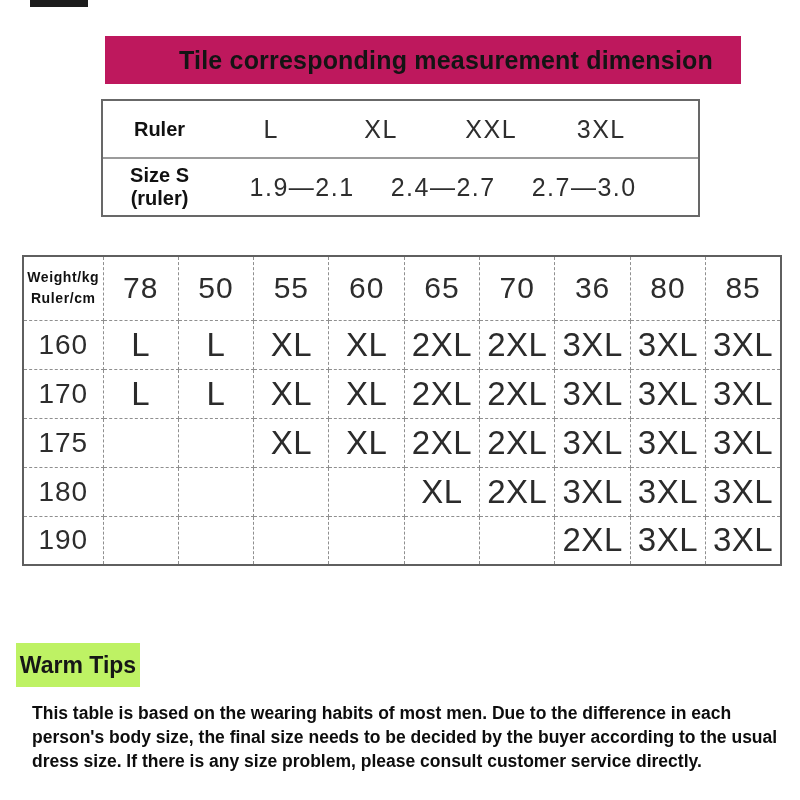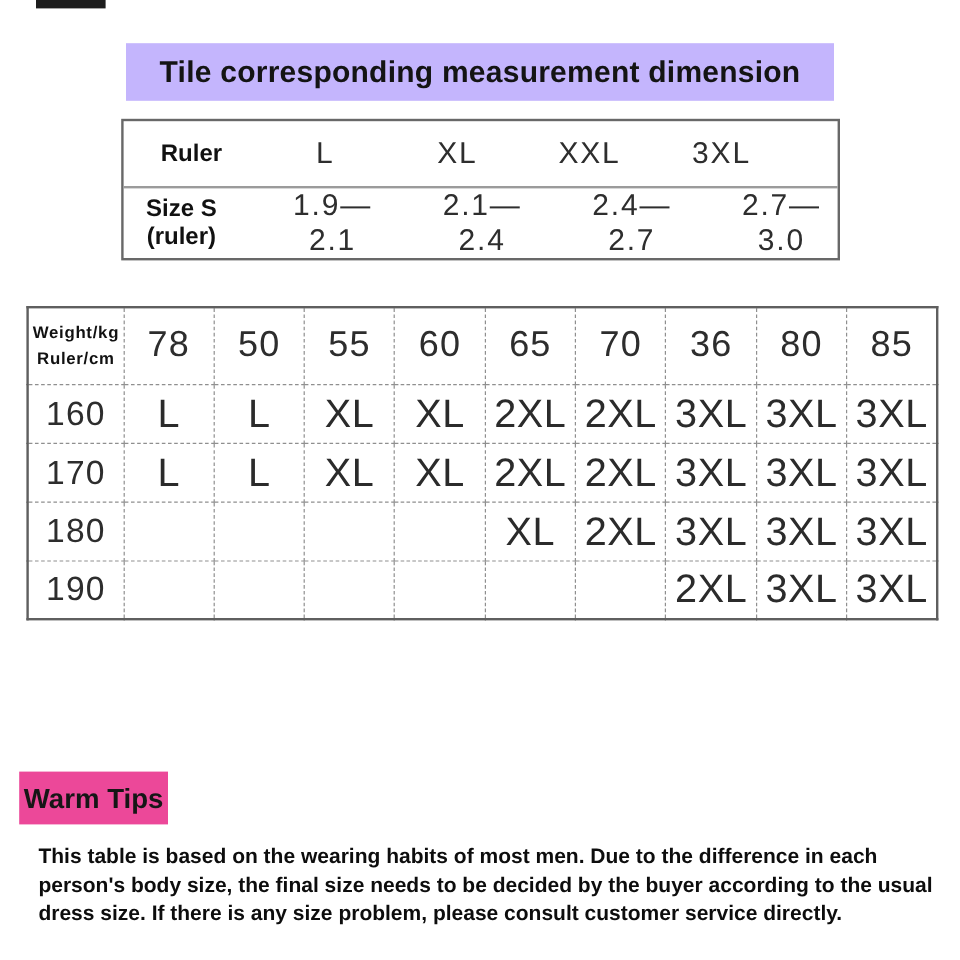--- a/index.html
+++ b/index.html
@@ -9,22 +9,22 @@
     position: relative;
     overflow: hidden;
     color: #222;
   }
   .artifact {
     position: absolute; left: 30px; top: 0; width: 58px; height: 7px;
     background: #1d1d1d;
   }
   .title-banner {
     position: absolute; left: 105px; top: 36px; width: 590px; height: 48px;
-    background: #c4b5fd;
-    display: flex; align-items: center; justify-content: center;
+    background: #be185d;
+    display: flex; align-items: center; justify-content: center; padding-left: 46px;
   }
   .title-banner span {
     font-weight: bold; font-size: 25px; color: #141414; letter-spacing: 0.2px;
   }
   .ruler-table {
     position: absolute; left: 101px; top: 99px; width: 599px; height: 118px;
     border: 2px solid #686868; box-sizing: border-box;
     display: flex; flex-direction: column;
   }
   .ruler-row { flex: 1; display: flex; align-items: center; }
@@ -51,21 +51,21 @@
   tr.grid-data-row { height: 49px; }
   td.corner { line-height: 1.5; }
   td.corner div {
     font-weight: bold; font-size: 14px; color: #111; letter-spacing: 0.6px;
   }
   td.wcell { font-size: 30px; font-weight: 400; color: #2d2d2d; letter-spacing: 1px; }
   td.hcell { font-size: 28px; font-weight: 400; color: #2d2d2d; letter-spacing: 1px; }
   td.scell { font-size: 33px; font-weight: 400; color: #2b2b2b; letter-spacing: 0.5px; }
   .warm-tips {
     position: absolute; left: 16px; top: 643px; width: 124px; height: 44px;
-    background: #ec4899;
+    background: #bef264;
     display: flex; align-items: center; justify-content: center;
   }
   .warm-tips span { font-weight: bold; font-size: 23px; color: #161616; }
   .tips-body {
     position: absolute; left: 20px; top: 690px; width: 766px;
     font-weight: bold; font-size: 17.5px; line-height: 1.36; color: #0d0d0d;
     margin: 12px;
   }
 </style>
 </head>
@@ -83,21 +83,20 @@
     <div class="ruler-row">
       <div class="ruler-label">Ruler</div>
       <div class="ruler-val">L</div>
       <div class="ruler-val">XL</div>
       <div class="ruler-val">XXL</div>
       <div class="ruler-val">3XL</div>
     </div>
     <div class="ruler-row second">
       <div class="ruler-label">Size S (ruler)</div>
       <div class="ruler-val">1.9—2.1</div>
-      <div class="ruler-val">2.1—2.4</div>
       <div class="ruler-val">2.4—2.7</div>
       <div class="ruler-val">2.7—3.0</div>
     </div>
   </div>
 
   <table class="size-grid">
     <colgroup>
       <col style="width:80px">
       <col>
         <col>
@@ -143,20 +142,32 @@
       <td class="scell">L</td>
       <td class="scell">XL</td>
       <td class="scell">XL</td>
       <td class="scell">2XL</td>
       <td class="scell">2XL</td>
       <td class="scell">3XL</td>
       <td class="scell">3XL</td>
       <td class="scell">3XL</td>
     </tr>
     <tr class="grid-data-row">
+      <td class="hcell">175</td>
+      <td class="scell"></td>
+      <td class="scell"></td>
+      <td class="scell">XL</td>
+      <td class="scell">XL</td>
+      <td class="scell">2XL</td>
+      <td class="scell">2XL</td>
+      <td class="scell">3XL</td>
+      <td class="scell">3XL</td>
+      <td class="scell">3XL</td>
+    </tr>
+    <tr class="grid-data-row">
       <td class="hcell">180</td>
       <td class="scell"></td>
       <td class="scell"></td>
       <td class="scell"></td>
       <td class="scell"></td>
       <td class="scell">XL</td>
       <td class="scell">2XL</td>
       <td class="scell">3XL</td>
       <td class="scell">3XL</td>
       <td class="scell">3XL</td>

